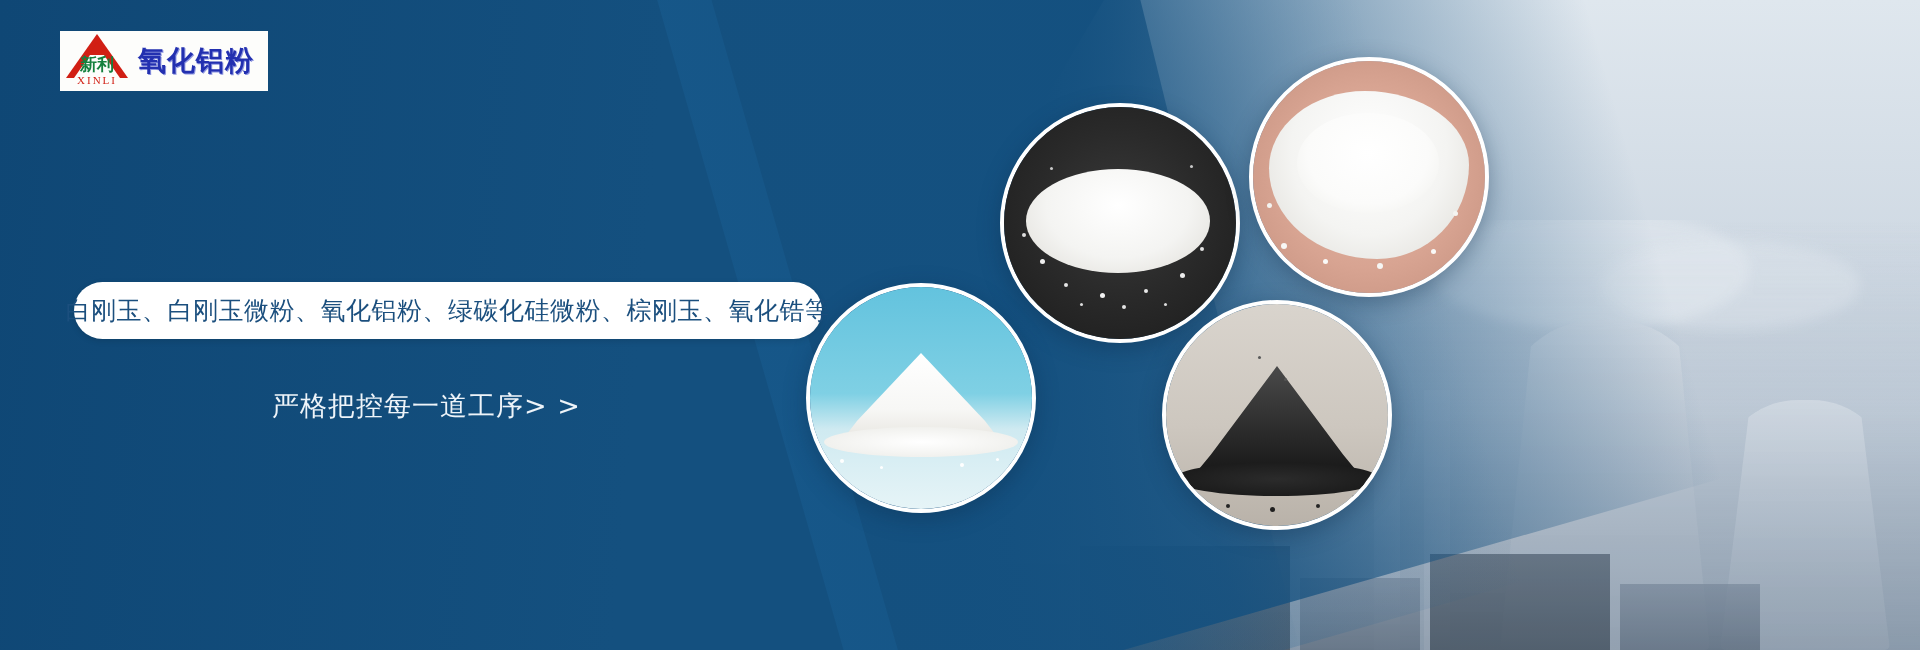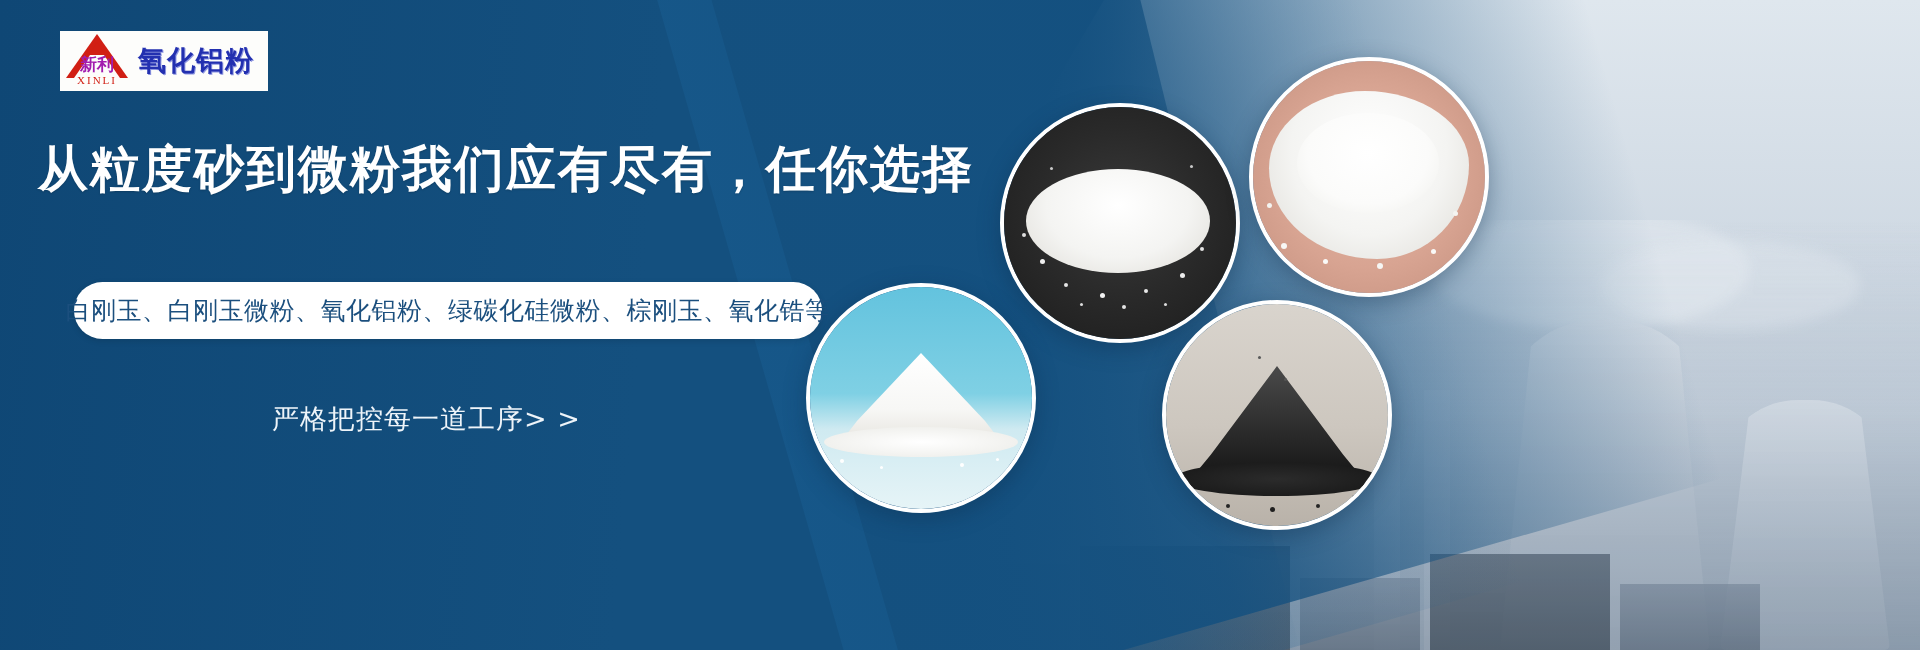--- a/index.html
+++ b/index.html
@@ -78,21 +78,21 @@
     border-left:23px solid transparent;border-right:23px solid transparent;
     border-bottom:33px solid #fdfdfb;
   }
   .peak{
     position:absolute;left:29px;top:10px;width:0;height:0;
     border-left:8px solid transparent;border-right:8px solid transparent;
     border-bottom:13px solid #d11f14;
   }
   .mark-cn{
     position:absolute;left:4px;top:24px;width:66px;text-align:center;
-    color:#a21caf;font-weight:700;font-size:17px;line-height:17px;
+    color:#15803d;font-weight:700;font-size:17px;line-height:17px;
     letter-spacing:0px;
     font-family:"DejaVu Sans","Liberation Sans",sans-serif;
   }
   .mark-en{
     position:absolute;left:0;top:42px;width:74px;text-align:center;
     color:#d11f14;font-size:11px;letter-spacing:2px;font-weight:400;
     font-family:"Liberation Serif",serif;
   }
   .logo-name{
     color:#2330b0;font-weight:700;font-size:28px;letter-spacing:1px;
@@ -120,21 +120,20 @@
   .pill-text{
     color:#1b4f7e;font-size:25px;letter-spacing:.5px;white-space:nowrap;
     font-family:"DejaVu Sans","Liberation Sans",sans-serif;
   }
 
   
   .tagline{
     position:absolute;left:272px;top:388px;
     color:#eef4f9;font-size:27px;letter-spacing:1px;white-space:nowrap;
     font-family:"DejaVu Sans","Liberation Sans",sans-serif;
-    margin-top:13px;
   }
 
   
   .circ{
     position:absolute;border-radius:50%;overflow:hidden;
     box-shadow:0 6px 22px rgba(12,40,70,.35);
     border:4px solid #ffffff;
   }
   .circ .inner{position:absolute;inset:0;}
   
@@ -204,21 +203,20 @@
     <div class="logo-mark">
       <span class="tri"></span>
       <span class="tri-in"></span>
       <span class="peak"></span>
       <span class="mark-cn">新利</span>
       <span class="mark-en">XINLI</span>
     </div>
     <div class="logo-name">氧化铝粉</div>
   </div>
 
-  <div class="headline">从粒度砂到微粉我们应有尽有，任你选择</div>
 
   <div class="pill">
     <span class="pill-text">白刚玉、白刚玉微粉、氧化铝粉、绿碳化硅微粉、棕刚玉、氧化锆等</span>
   </div>
 
   <div class="tagline">严格把控每一道工序&gt; &gt;</div>
 
   <div class="circ c1">
     <div class="inner">
       <div class="heap mound-white" style="left:22px;top:62px;width:184px;height:104px;border-radius:50%;"></div>

